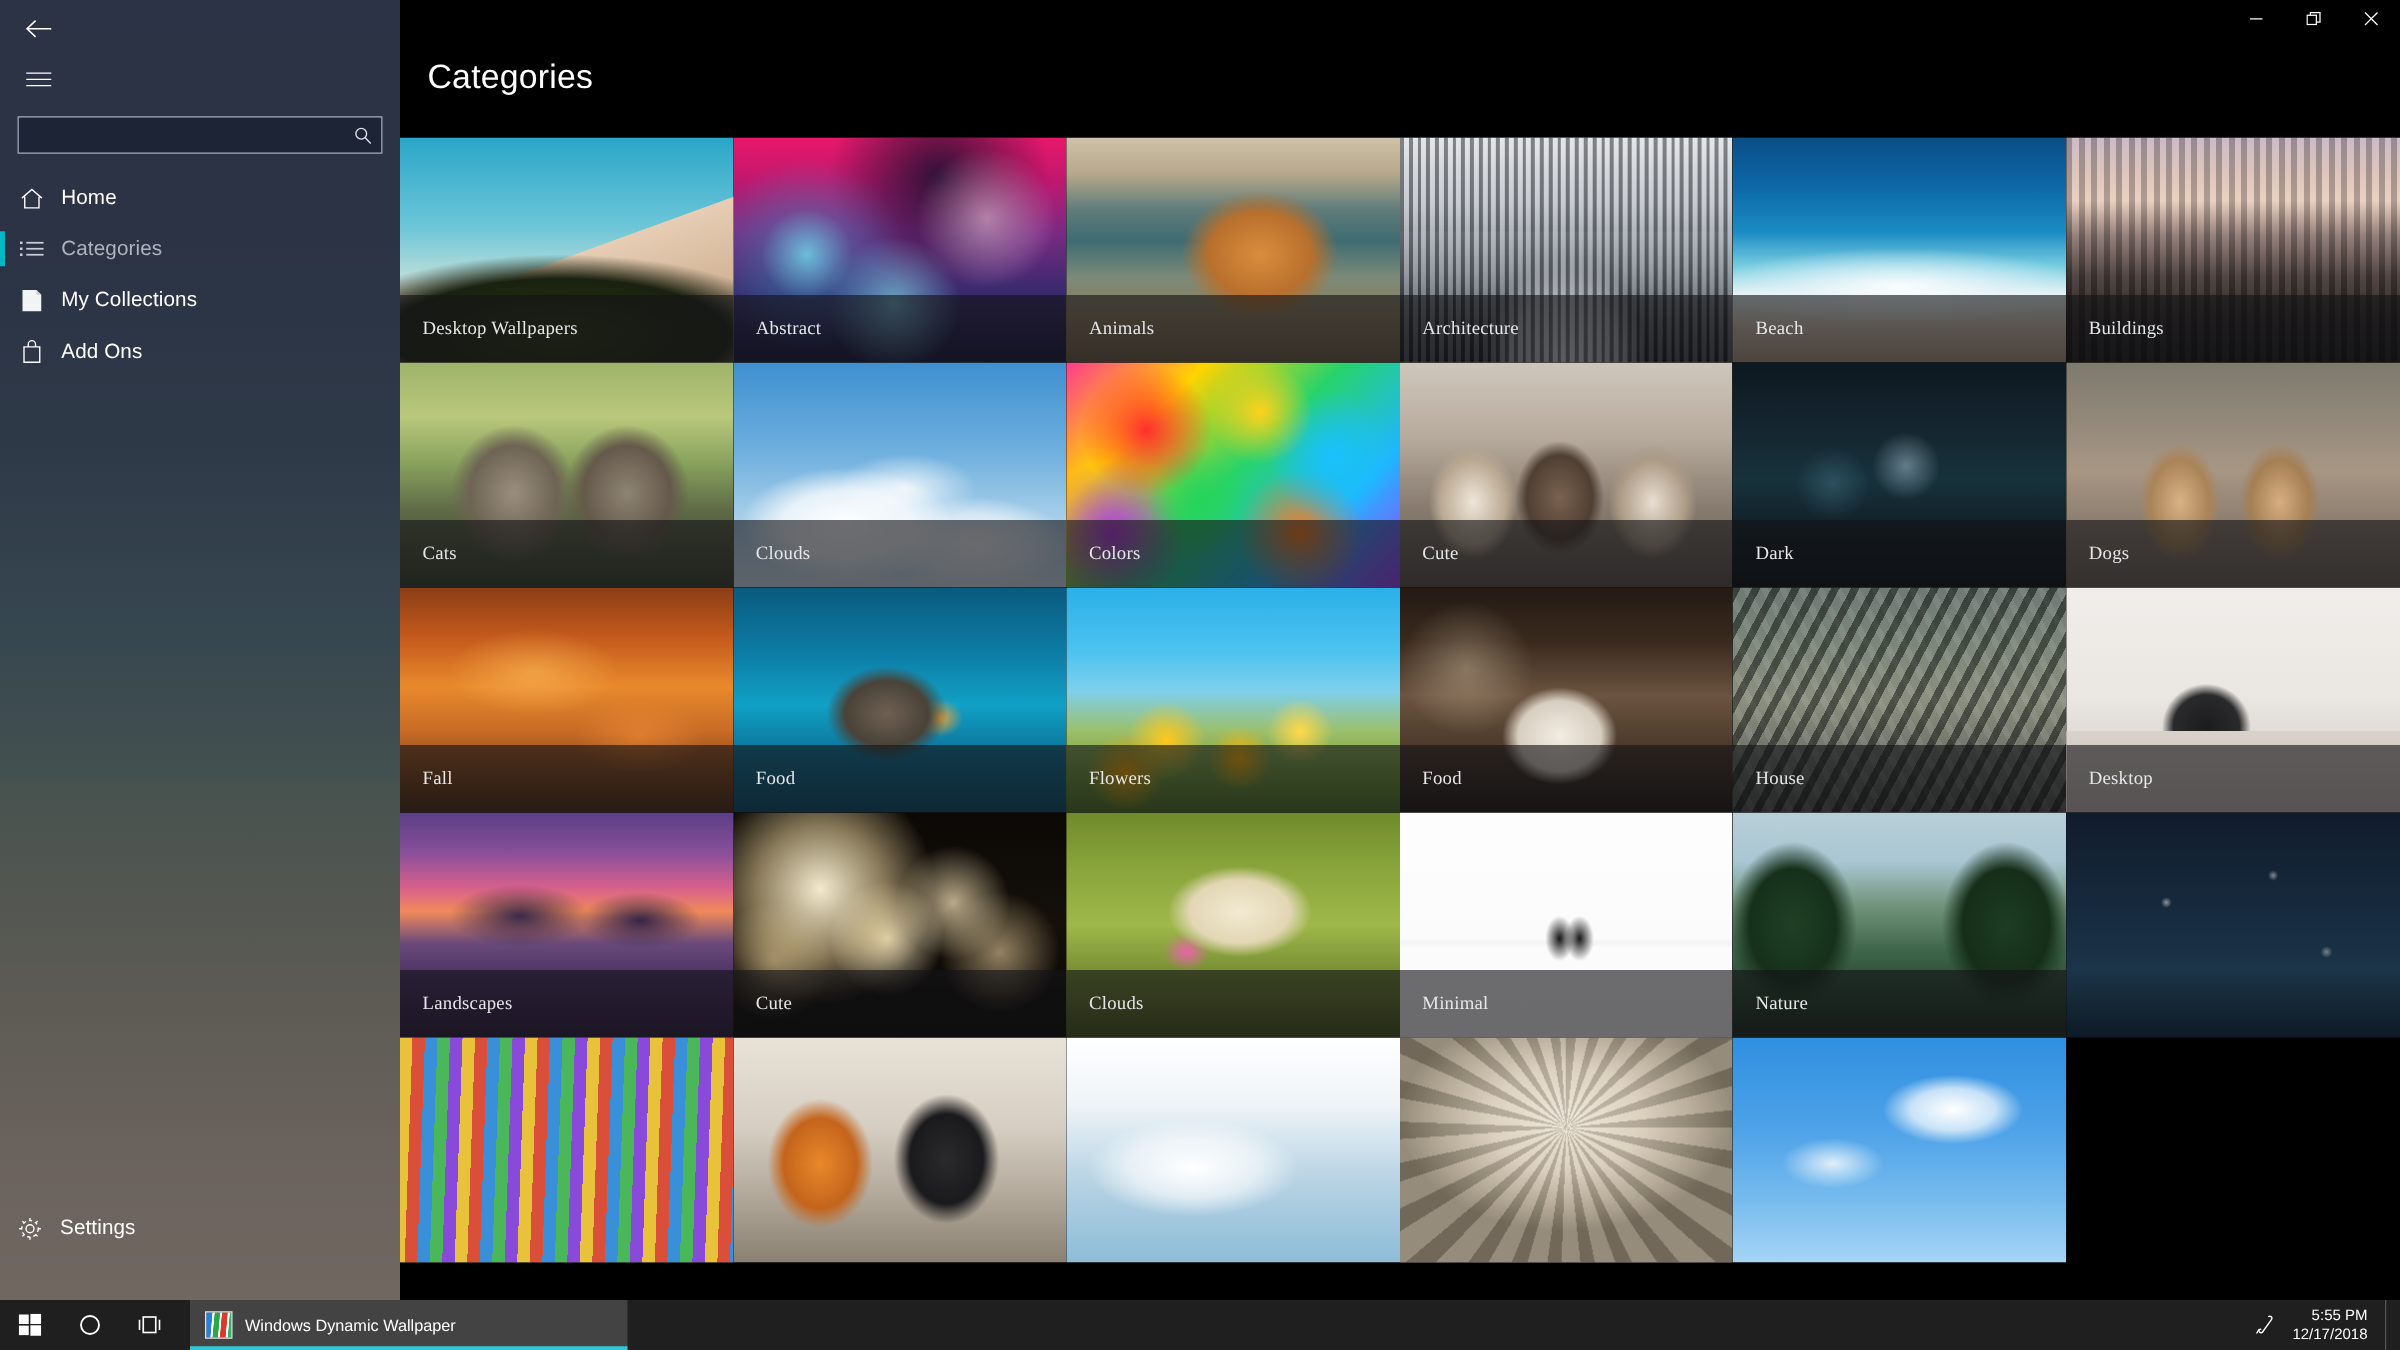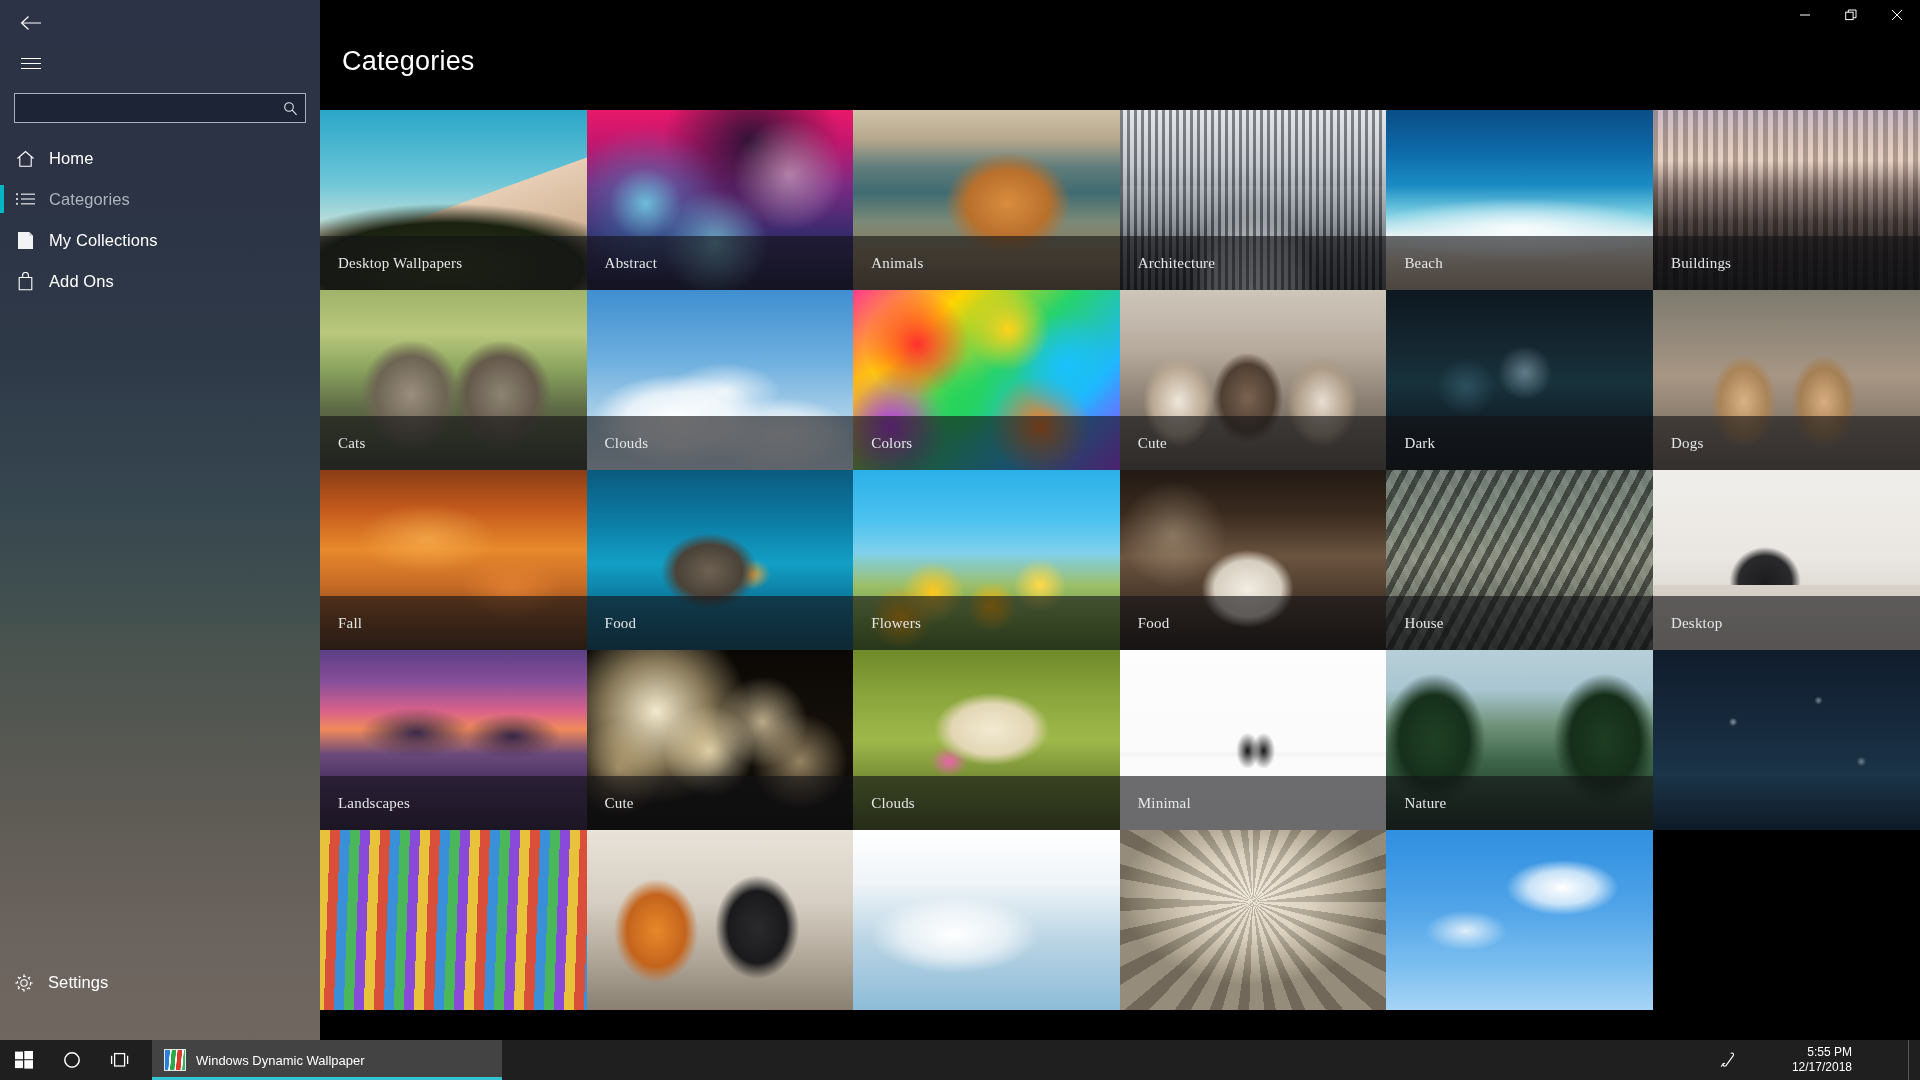--- a/index.html
+++ b/index.html
@@ -447,21 +447,20 @@
     white-space: nowrap;
     overflow: hidden;
     text-overflow: ellipsis;
   }
 
   .tb-spacer { flex: 1; }
 
   .tb-tray {
     display: flex; align-items: center;
     padding-right: 4px;
-    gap: 42px;
   }
   .tray-icon {
     width: 34px; height: 40px;
     display: flex; align-items: center; justify-content: center;
     color: #ffffff;
     cursor: pointer;
   }
   .tb-clock {
     display: flex; flex-direction: column;
     align-items: flex-end; justify-content: center;

